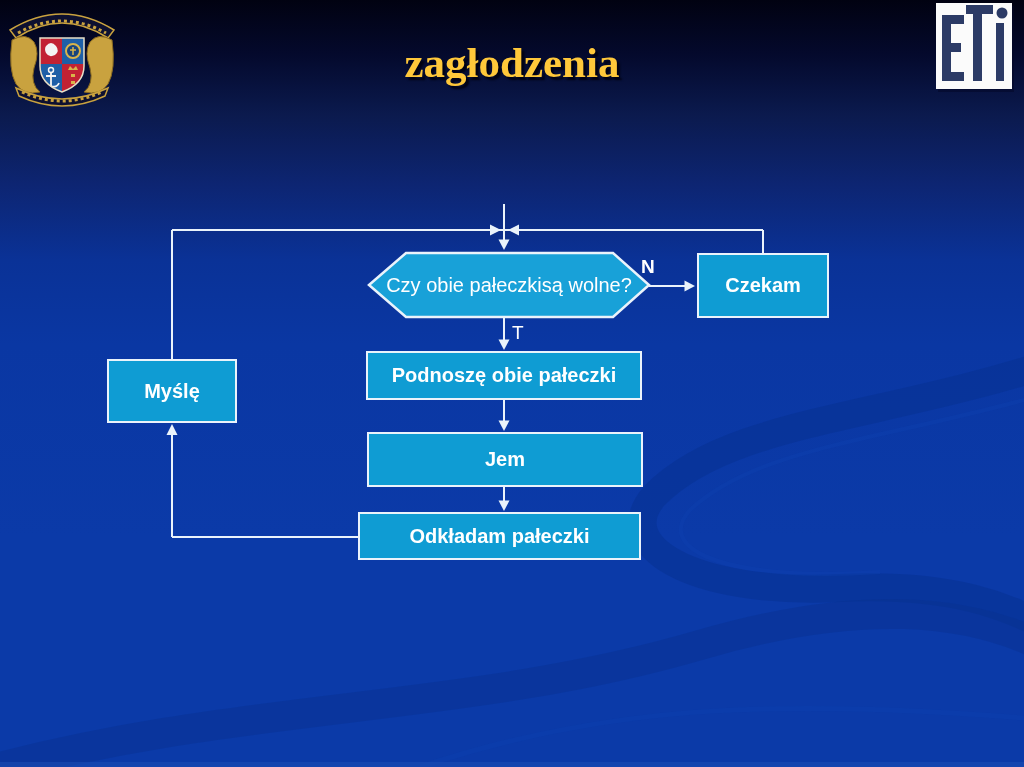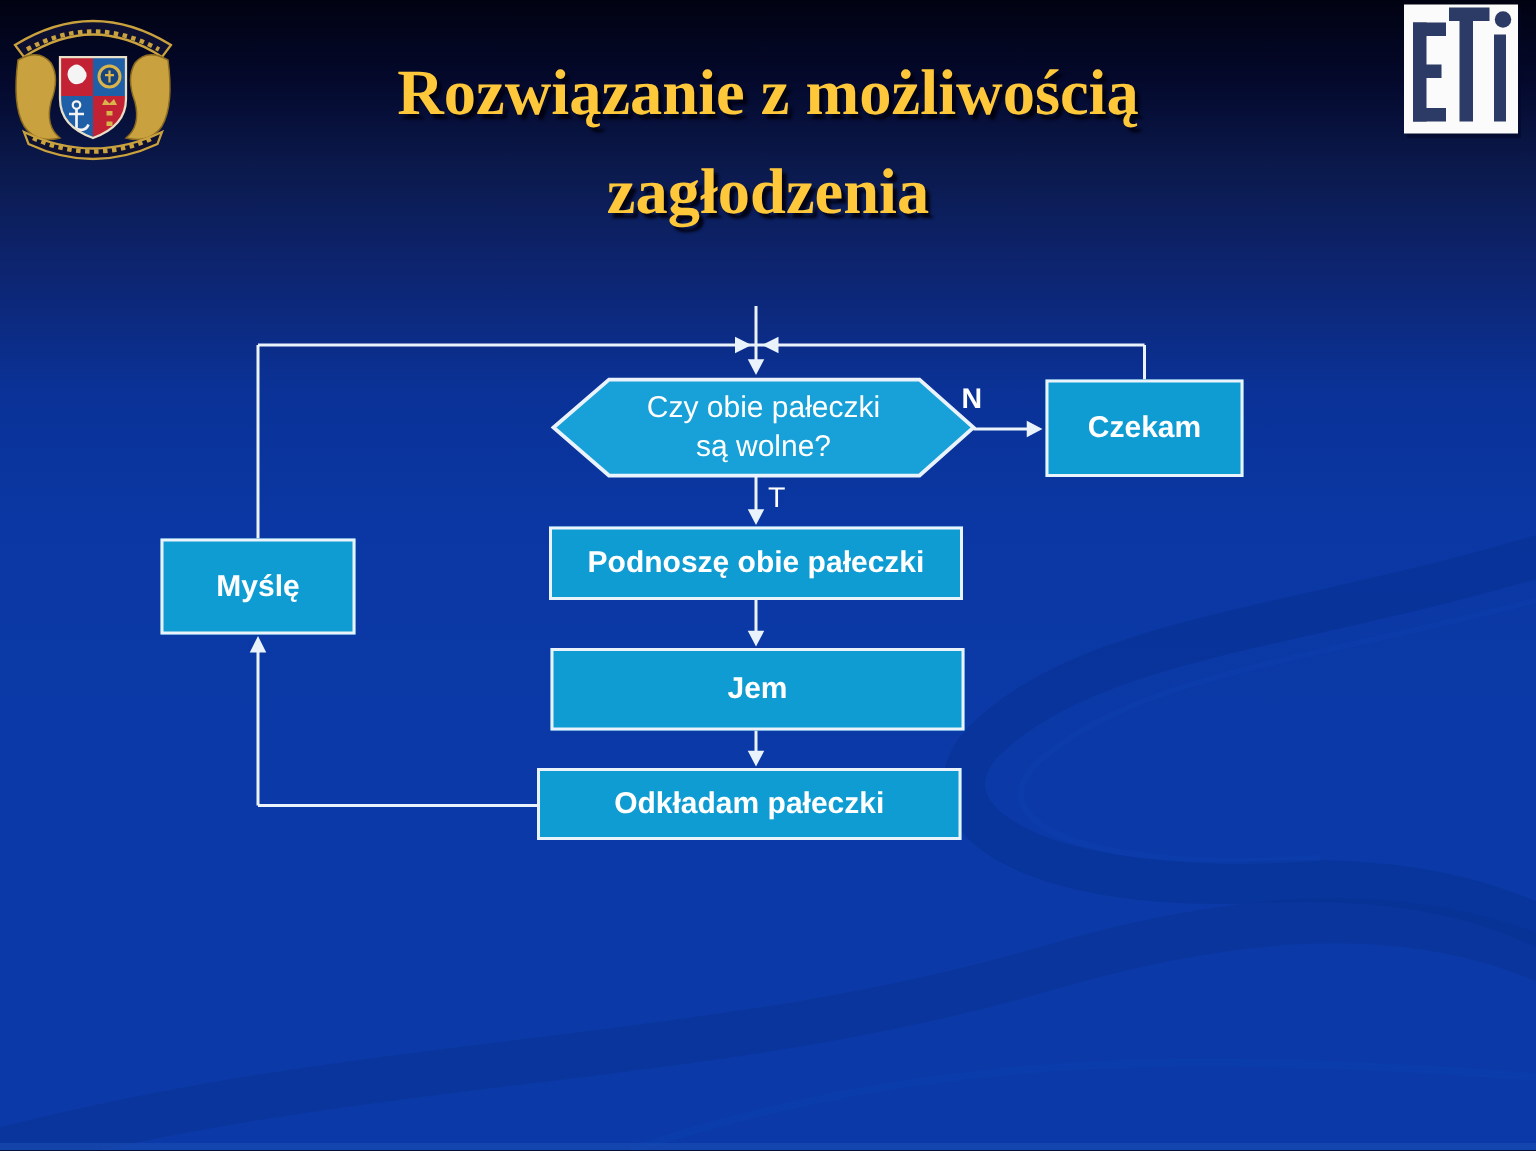--- a/index.html
+++ b/index.html
@@ -40,21 +40,21 @@
     color:#fff;font-size:20px;box-sizing:border-box;font-weight:bold;
   }
   .box-think{left:107px;top:359px;width:130px;height:64px;}
   .box-wait{left:697px;top:253px;width:132px;height:65px;}
   .box-pickup{left:366px;top:351px;width:276px;height:49px;}
   .box-eat{left:367px;top:432px;width:276px;height:55px;}
   .box-putdown{left:358px;top:512px;width:283px;height:48px;}
   .hex-wrap{position:absolute;left:367px;top:251px;width:284px;height:68px;z-index:3;}
   .hex-text{
     position:absolute;left:0;top:0;width:100%;height:100%;
-    display:flex;flex-direction:column;align-items:center;justify-content:center;
+    display:flex;align-items:center;justify-content:center;
     color:#fff;font-size:20px;line-height:26px;
   }
 </style>
 </head>
 <body>
 
 <div class="slide">
 
   <svg class="bg-swoosh" width="1024" height="767" viewBox="0 0 1024 767">
     <path d="M 1060 360 C 880 420, 730 420, 655 495 C 610 545, 690 595, 840 588 C 950 583, 1010 605, 1060 635" fill="none" stroke="#083191" stroke-width="28" opacity="0.55"></path>
@@ -99,21 +99,20 @@
         <rect x="6" y="69" width="22" height="9"></rect>
         <rect x="30" y="2" width="27" height="9"></rect>
         <rect x="37" y="11" width="9" height="67"></rect>
         <rect x="60" y="20" width="8" height="58"></rect>
         <circle cx="66" cy="10" r="5.5"></circle>
       </g>
     </svg>
   </div>
 
   <div class="title">
-    <div>Rozwiązanie z możliwością</div>
     <div>zagłodzenia</div>
   </div>
 
   <svg class="connectors" width="1024" height="767" viewBox="0 0 1024 767">
     <g stroke="#eaf3fb" stroke-width="2" fill="none">
       <line x1="172" y1="230" x2="763" y2="230"></line>
       <line x1="504" y1="204" x2="504" y2="243"></line>
       <line x1="172" y1="230" x2="172" y2="359"></line>
       <line x1="763" y1="230" x2="763" y2="253"></line>
       <line x1="649" y1="286" x2="687" y2="286"></line>

